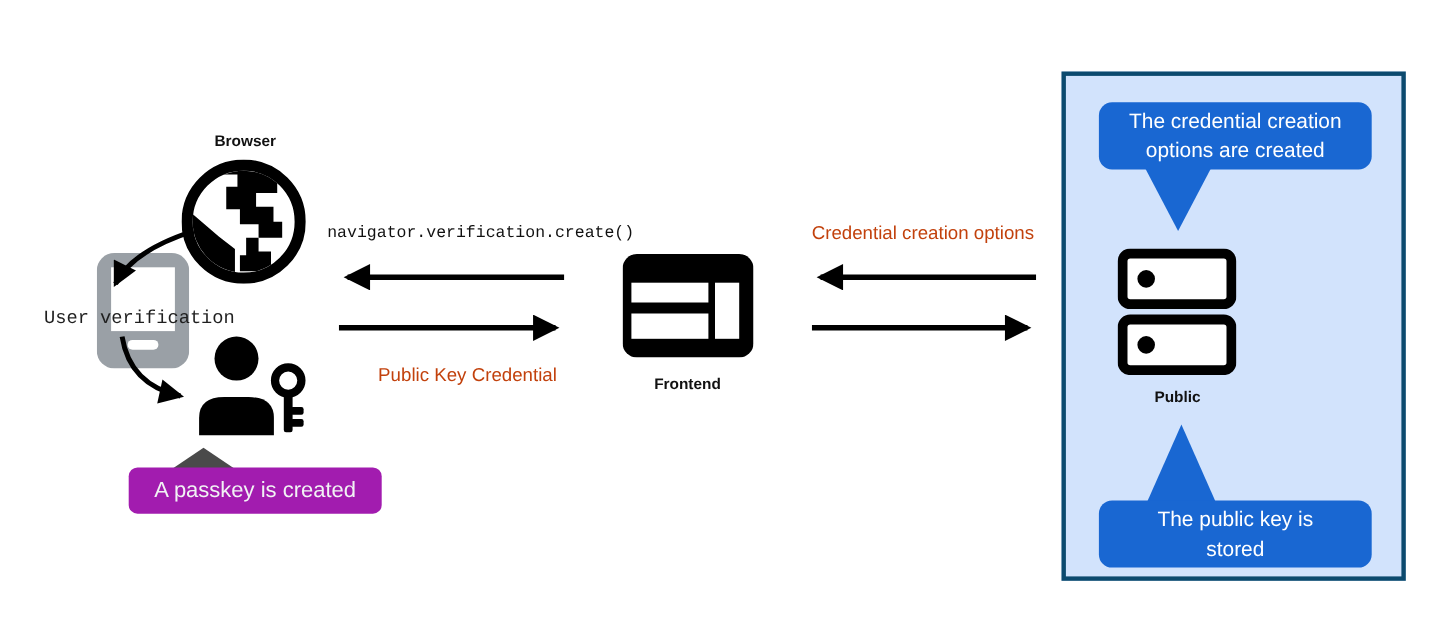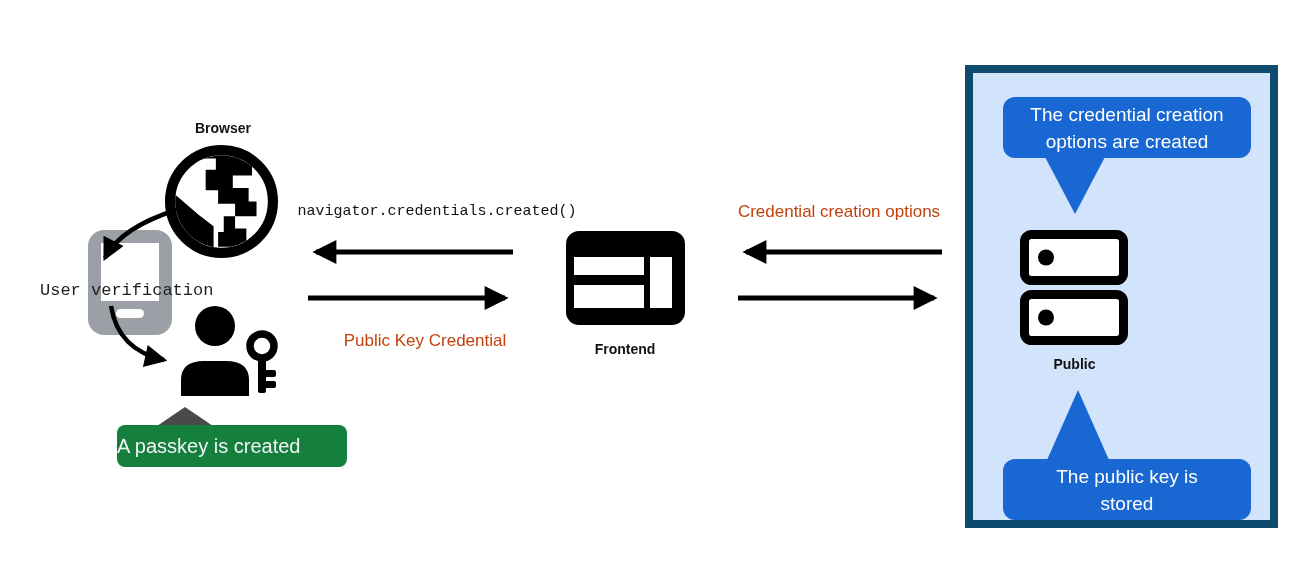--- a/index.html
+++ b/index.html
@@ -9,33 +9,33 @@
   }
   .abs{position:absolute;}
   .icon-label{font-size:14px;font-weight:700;color:#111;text-align:center;}
   .flow-label{font-size:17px;color:#c2410c;text-align:center;white-space:nowrap;}
   .code-label{font-family:"Liberation Mono","DejaVu Sans Mono",monospace;font-size:15px;color:#111;text-align:center;white-space:nowrap;}
   .plain-label{font-size:17px;color:#1f1f1f;white-space:nowrap;font-family:Liberation Mono, monospace;}
 
   
   .dark-callout-box{
     position:absolute;left:117px;top:425px;width:230px;height:42px;
-    background:#15803d;border-radius:8px;display:flex;align-items:center;
+    background:#a21caf;border-radius:8px;display:flex;align-items:center;justify-content:center;
   }
   .dark-callout-box .txt{font-size:20px;color:#f1f3f4;}
   .dark-callout-tri{
     position:absolute;left:157px;top:407px;width:0;height:0;
     border-left:28px solid transparent;border-right:28px solid transparent;
     border-bottom:19px solid #4a4a4a;
   }
 
   
   .backend-panel{
     position:absolute;left:965px;top:65px;width:313px;height:463px;
-    box-sizing:border-box;border:8px solid #0c4a6e;background:#d2e3fc;
+    box-sizing:border-box;border:4px solid #0c4a6e;background:#d2e3fc;
   }
   .blue-callout{
     position:absolute;background:#1967d2;border-radius:12px;
     display:flex;align-items:center;justify-content:center;text-align:center;
     color:#fff;font-size:19px;line-height:27px;
   }
   .blue-tri-down{
     position:absolute;left:71px;top:82px;width:0;height:0;
     border-left:31px solid transparent;border-right:31px solid transparent;
     border-top:59px solid #1967d2;
@@ -93,21 +93,21 @@
     <rect x="80" y="52" width="8" height="37" rx="2" fill="#000"></rect>
     <rect x="86" y="66" width="12" height="7" rx="2" fill="#000"></rect>
     <rect x="86" y="77" width="12" height="7" rx="2" fill="#000"></rect>
   </svg>
 
   <div class="dark-callout-tri"></div>
   <div class="dark-callout-box">
     <span class="txt">A passkey is created</span>
   </div>
 
-  <div class="abs code-label" style="left:287px;top:203px;width:300px;">navigator.credentials.created()</div>
+  <div class="abs code-label" style="left:287px;top:203px;width:300px;">navigator.verification.create()</div>
 
   <svg class="abs" style="left:308px;top:238px;" width="205" height="28" viewBox="0 0 205 28">
     <defs>
         <marker id="m1" viewBox="0 0 10 10" refX="8.5" refY="5" markerWidth="6" markerHeight="4.8" orient="auto" markerUnits="strokeWidth">
           <path d="M0 0 L10 5 L0 10 Z" fill="#000"></path>
         </marker>
       </defs>
     <line x1="205" y1="14" x2="8" y2="14" stroke="#000" stroke-width="5" marker-end="url(#m1)"></line>
   </svg>
   <svg class="abs" style="left:308px;top:284px;" width="205" height="28" viewBox="0 0 205 28">

